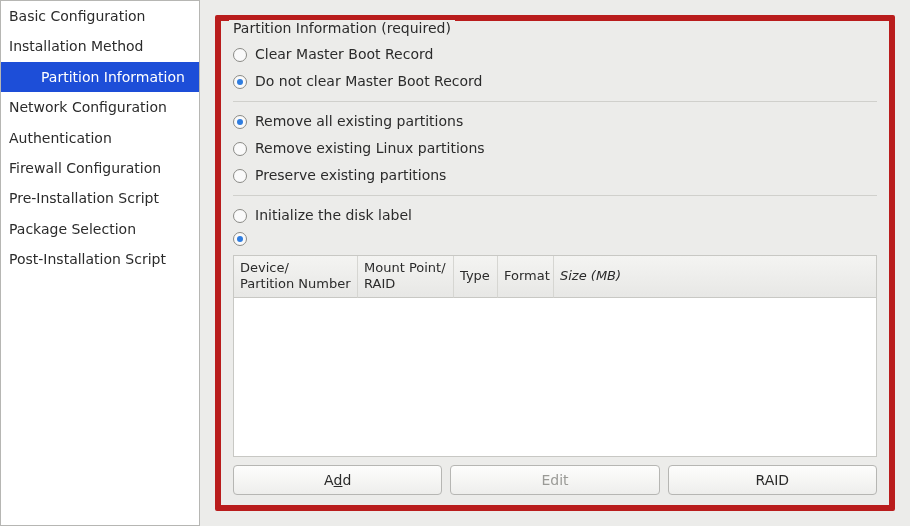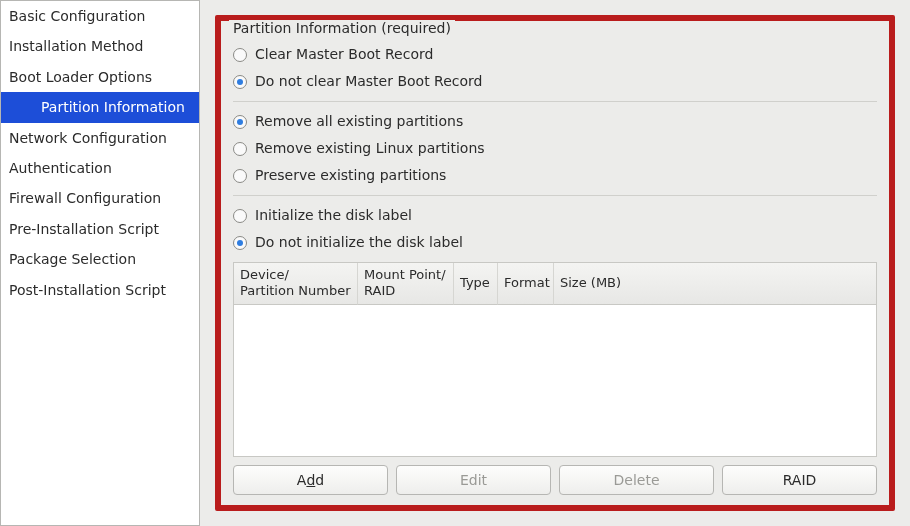--- a/index.html
+++ b/index.html
@@ -36,21 +36,20 @@
     .btn .underline { text-decoration: underline; }
   </style>
 </head>
 <body>
 
 <div class="app">
 
   <div class="sidebar">
     <div class="sidebar-item">Basic Configuration</div>
     <div class="sidebar-item">Installation Method</div>
-    <div class="sidebar-item">Boot Loader Options</div>
     <div class="sidebar-item selected">Partition Information</div>
     <div class="sidebar-item">Network Configuration</div>
     <div class="sidebar-item">Authentication</div>
     <div class="sidebar-item">Firewall Configuration</div>
     <div class="sidebar-item">Pre-Installation Script</div>
     <div class="sidebar-item">Package Selection</div>
     <div class="sidebar-item">Post-Installation Script</div>
   </div>
 
   <div class="main">
@@ -83,48 +82,46 @@
         </div>
 
         <hr class="hr">
 
         <div class="radio-row">
           <span class="radio"></span>
           <span>Initialize the disk label</span>
         </div>
         <div class="radio-row">
           <span class="radio checked"></span>
-          <span>Do not initialize the disk label</span>
         </div>
 
         <div class="table-wrap">
           <div class="thead">
             <div class="th" style="width:124px">
               <div>Device/</div>
               <div>Partition Number</div>
             </div>
             <div class="th" style="width:96px">
               <div>Mount Point/</div>
               <div>RAID</div>
             </div>
             <div class="th" style="width:44px; display:flex; align-items:center;">Type</div>
             <div class="th" style="width:56px; display:flex; align-items:center;">Format</div>
-            <div class="th" style="display:flex; align-items:center;">Size (MB)</div>
+            <div class="th" style="display:flex; align-items:center;font-style:italic;">Size (MB)</div>
           </div>
           <div class="tbody"></div>
         </div>
 
         <div class="button-row">
           <div class="btn">
             <span>A</span>
               <span class="underline">d</span>
               <span>d</span>
           </div>
           <div class="btn disabled">Edit</div>
-          <div class="btn disabled">Delete</div>
           <div class="btn">RAID</div>
         </div>
 
       </div>
     </div>
   </div>
 
 </div>
 
 </body></html>

